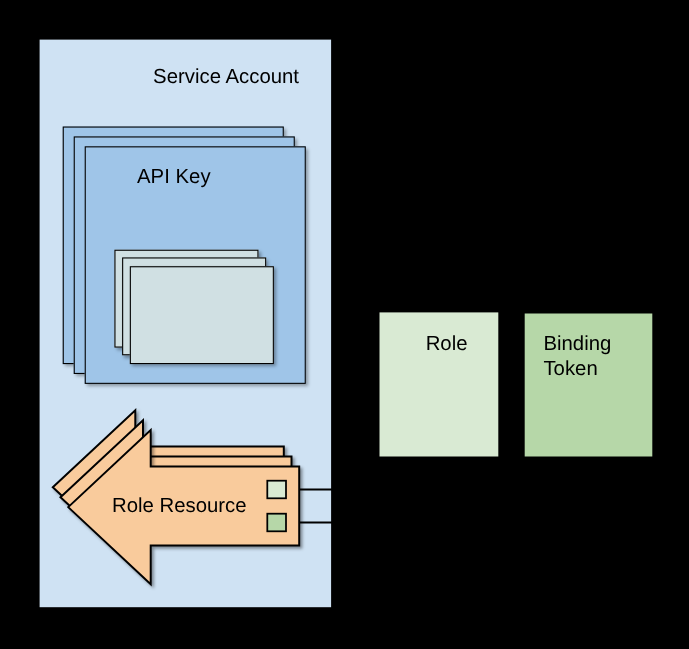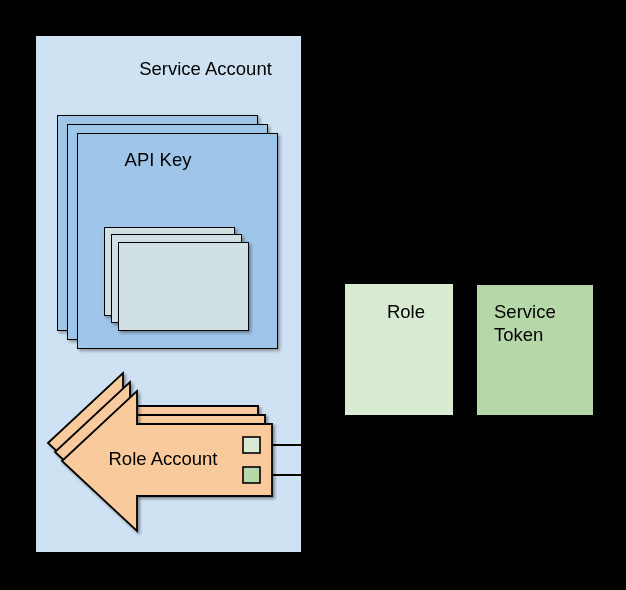--- a/index.html
+++ b/index.html
@@ -76,20 +76,20 @@
     <polygon points="48,443 123,373 123,406 258,406 258,478 123,478 123,513" fill="#f9cb9c" stroke="#000" stroke-width="1.8" filter="url(#ds)"></polygon>
     <polygon points="55,452 130,382 130,415 265,415 265,487 130,487 130,522" fill="#f9cb9c" stroke="#000" stroke-width="1.8" filter="url(#ds)"></polygon>
     <polygon points="62,461 137,391 137,424 272,424 272,496 137,496 137,531" fill="#f9cb9c" stroke="#000" stroke-width="1.8" filter="url(#ds)"></polygon>
 
     <rect x="243" y="437" width="17" height="16" fill="#d9ead3" stroke="#000" stroke-width="1.6"></rect>
     <rect x="243" y="467" width="17" height="16" fill="#b6d7a8" stroke="#000" stroke-width="1.6"></rect>
   </svg>
 
   <div class="label sa-label">Service Account</div>
   <div class="label api-label">API Key</div>
-  <div class="label rb-label">Role Account</div>
+  <div class="label rb-label">Role Resource</div>
   <div class="label role-label">Role</div>
   <div class="label rg-label">
-    <div>Service</div>
+    <div>Binding</div>
     <div>Token</div>
   </div>
 
 </div>
 
 </body></html>

